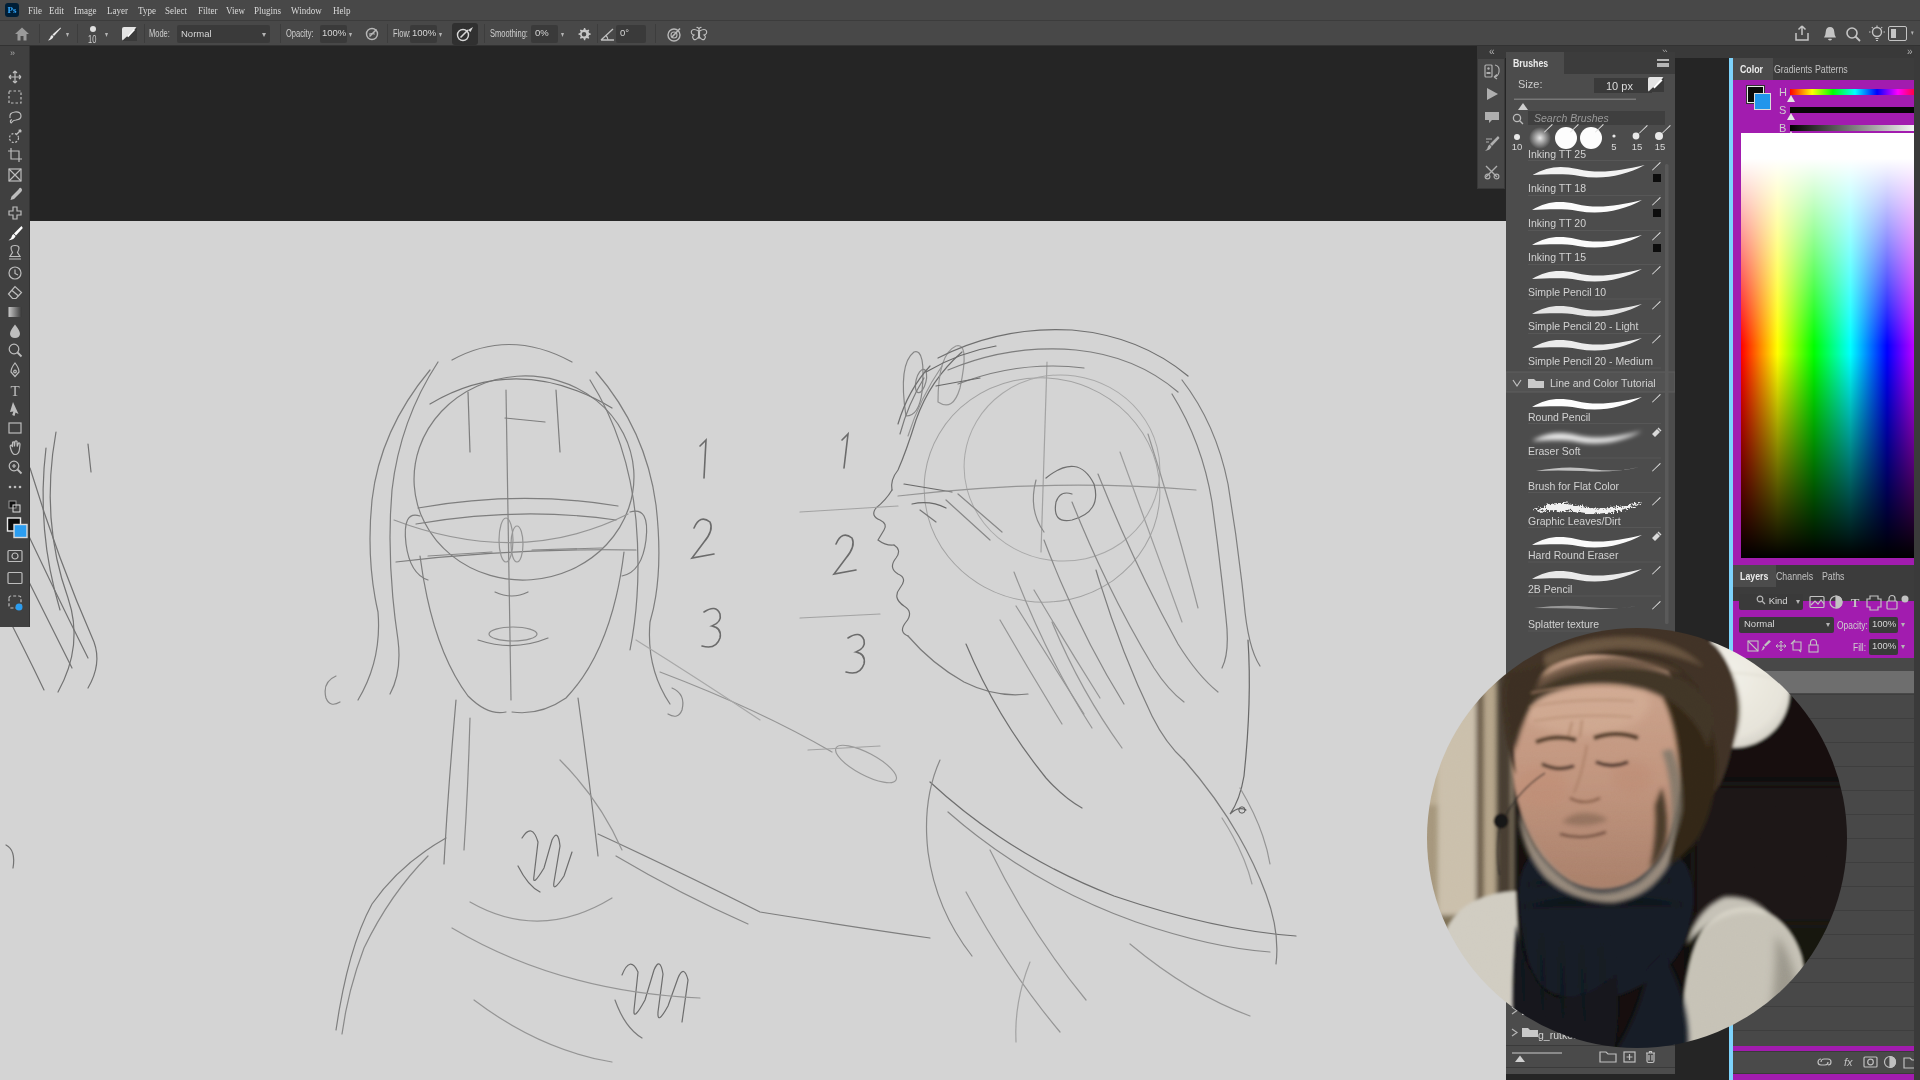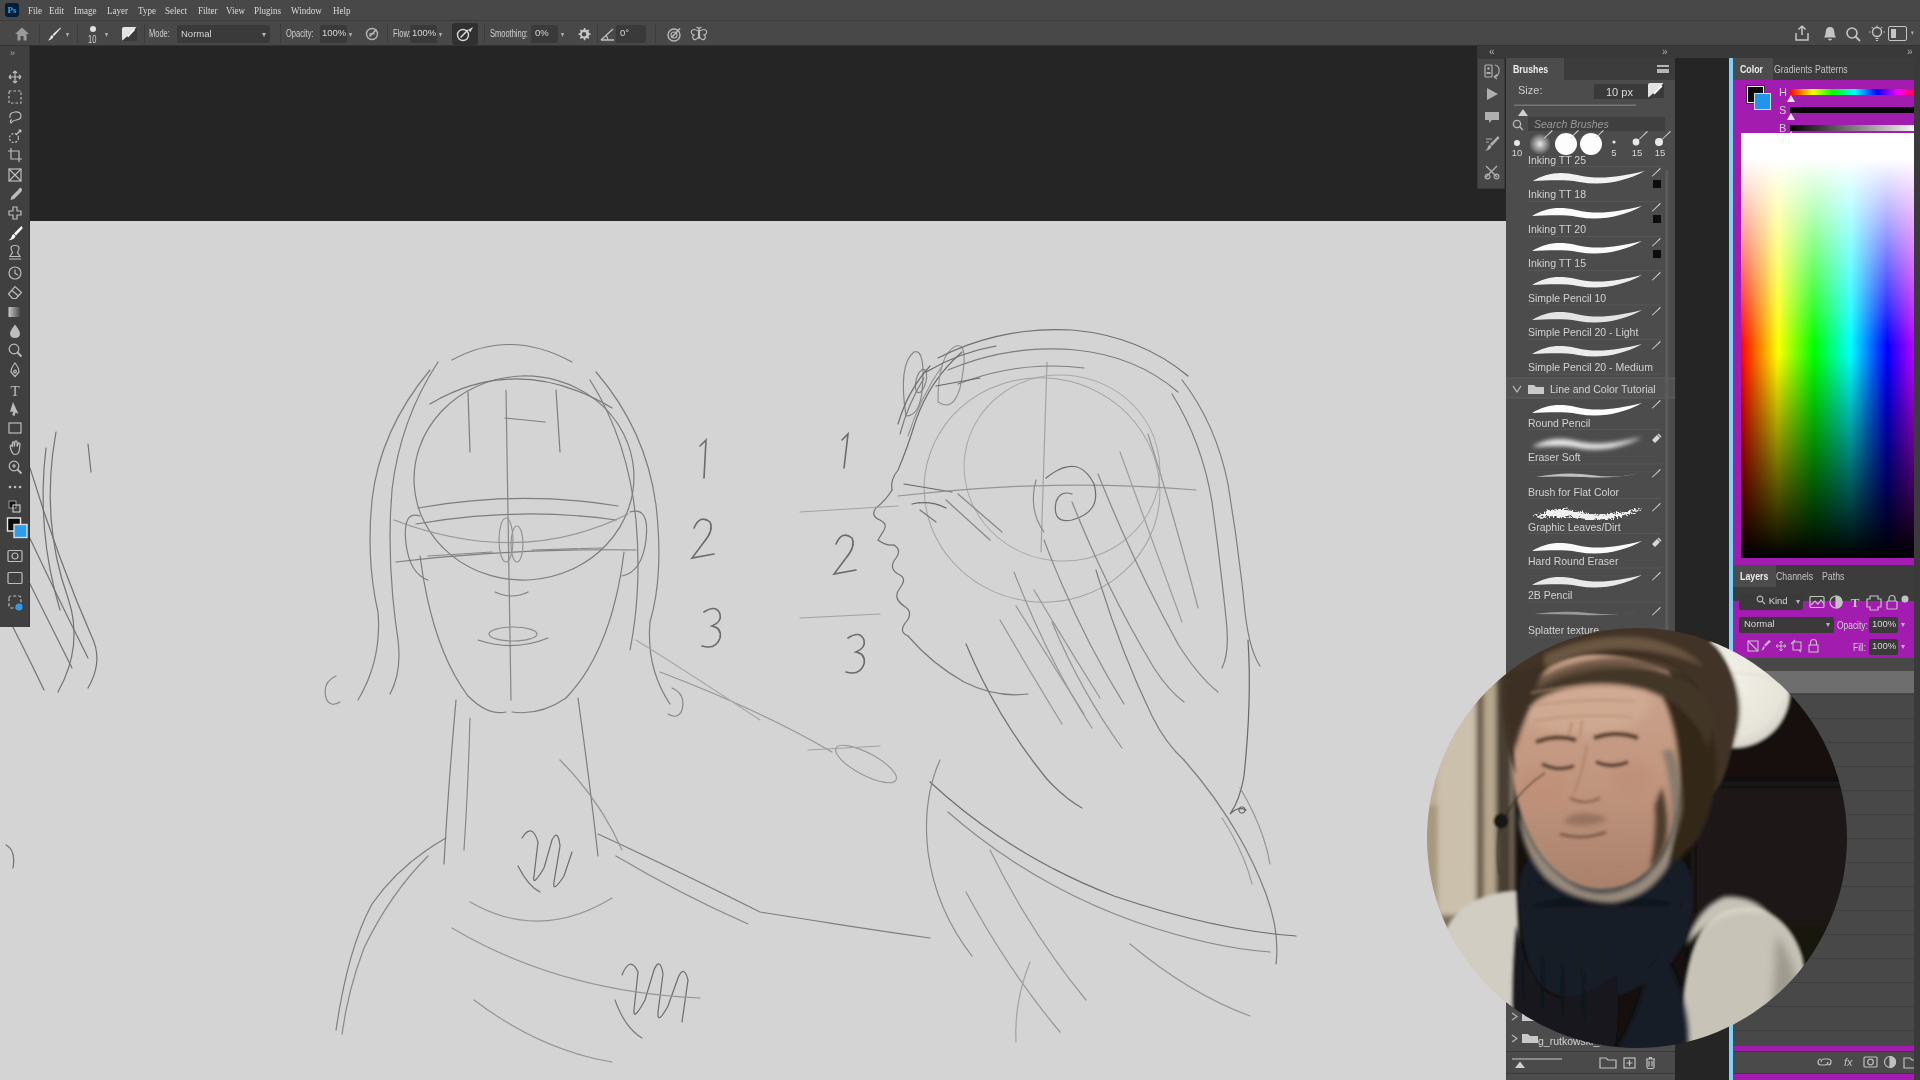--- a/index.html
+++ b/index.html
@@ -31,21 +31,21 @@
   #docpaper { position:absolute; top:175px; left:0; width:1506px; height:859px;
     background:#d4d4d4; }
   
   #toolbar { position:absolute; top:46px; left:0; width:30px; height:581px;
     background:#404040; border-right:1px solid #333; }
   
   #dockhead { position:absolute; top:46px; left:1477px; width:443px; height:12px;
     background:#393939; color:#b0b0b0; }
   #iconstrip { position:absolute; top:58px; left:1477px; width:28px; height:131px;
     background:#474747; border:1px solid #393939; }
-  #brushcol { position:absolute; top:58px; left:1506px; width:169px; height:1022px;
+  #brushcol { position:absolute; top:52px; left:1506px; width:169px; height:1022px;
     background:#4c4c4c; }
   #colorcol { position:absolute; top:58px; left:1729px; width:238px; height:1022px;
     background:#a21caf; border-left:4px solid #7dd3fc; }
   #rightedge { position:absolute; top:46px; left:1914px; width:6px; height:1034px;
     background:#3a3a3a; }
   .tabrow { position:absolute; left:0; top:0; width:100%; height:22px; background:#3c3c3c; }
   .tabbox { position:absolute; top:0; height:22px; background:#4c4c4c; }
   .tabtxt { position:absolute; top:5px; font-size:11px; color:#c0c0c0; white-space:nowrap;
     transform:scaleX(.8); transform-origin:0 50%; }
   .tabtxt.on { color:#ececec; font-weight:bold; }

